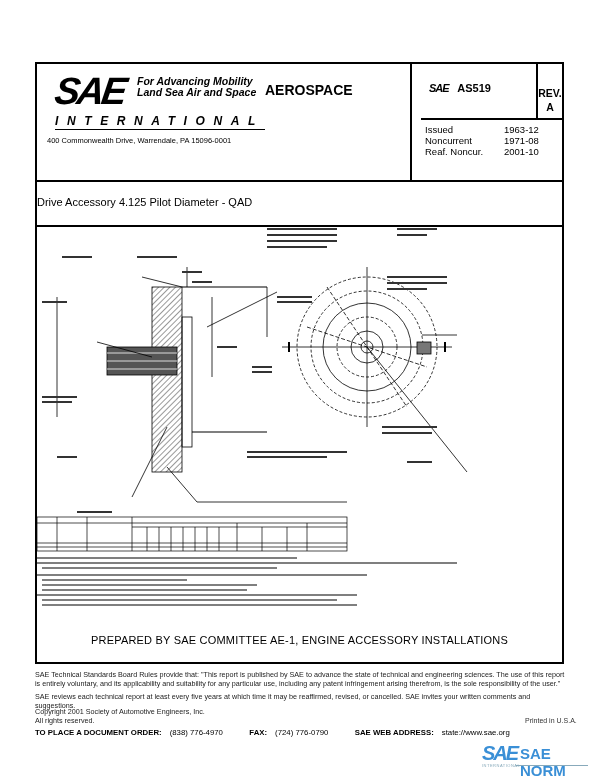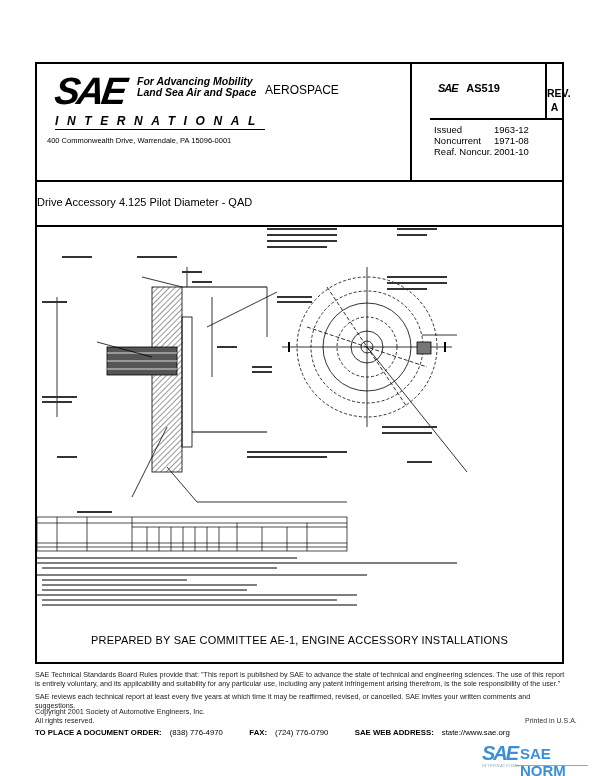--- a/index.html
+++ b/index.html
@@ -1,31 +1,31 @@
 <!DOCTYPE html>
 <html><head>
 <meta charset="utf-8">
 <style>
   html, body { margin:0; padding:0; background:#fff; }
   body { width:600px; height:776px; position:relative; overflow:hidden; font-family:"Liberation Sans", sans-serif; color:#000; }
   .frame { position:absolute; left:35px; top:62px; width:529px; height:602px; border:2px solid #000; box-sizing:border-box; }
   .hdr { position:absolute; left:0; top:0; width:100%; height:116px; border-bottom:2px solid #000; }
   .hdr-left { position:absolute; left:0; top:0; width:373px; height:116px; border-right:2px solid #000; }
-  .hdr-right { position:absolute; left:393px; top:0; right:0; height:108px; }
+  .hdr-right { position:absolute; left:384px; top:0; right:0; height:108px; }
   .doc-box { position:absolute; left:0; top:0; width:115px; height:54px; border-right:2px solid #000; border-bottom:2px solid #000; }
   .rev-box { position:absolute; left:117px; top:0; right:0; height:54px; border-bottom:2px solid #000; text-align:center; }
   .dates { position:absolute; left:4px; top:60px; font-size:9.5px; line-height:11px; }
-  .dates .row { display:flex; }
+  .dates .row { display:flex;gap:19px; }
   .dates .lbl { width:60px; }
   .logo { position:absolute; left:18px; top:10px; }
   .sae-mark { font-family:"Liberation Sans", sans-serif; font-weight:bold; font-style:italic; font-size:38px; letter-spacing:-3px; line-height:34px; transform:skewX(-8deg); display:inline-block; }
   .tagline { position:absolute; left:82px; top:2px; font-size:10.5px; font-weight:bold; font-style:italic; line-height:10.5px; width:120px; }
   .intl { position:absolute; left:0; top:40px; font-size:12px; font-weight:bold; font-style:italic; letter-spacing:8.6px; width:210px; border-bottom:1.5px solid #000; padding-bottom:1px; }
   .addr { position:absolute; left:-8px; top:62px; font-size:7.5px; white-space:nowrap; }
-  .aero { position:absolute; left:228px; top:16px; font-size:12px; font-weight:normal; line-height:20px; }
+  .aero { position:absolute; left:228px; top:16px; font-size:14px; font-weight:bold; line-height:20px; }
   .title-row { position:absolute; left:0; top:116px; width:100%; height:45px; border-bottom:2px solid #000; text-align:left; font-size:11px; line-height:45px; }
   .drawing { position:absolute; left:0; top:163px; width:100%; height:380px; }
   .prepared { position:absolute; left:0; bottom:0; width:100%; height:40px; text-align:center; font-size:11px; line-height:36px; letter-spacing:0.2px; }
   .foot { position:absolute; left:35px; width:530px; font-size:7.2px; line-height:9px; color:#222; }
   .order { position:absolute; left:35px; top:728px; font-size:7.8px; font-weight:bold; white-space:nowrap; }
   .order span { margin-right:22px; }
   .order .val { font-weight:normal; margin-right:0; }
   .printed { position:absolute; left:525px; top:717px; font-size:7px; color:#333; }
   .norm { position:absolute; left:482px; top:742px; height:28px; width:110px; }
 </style>

